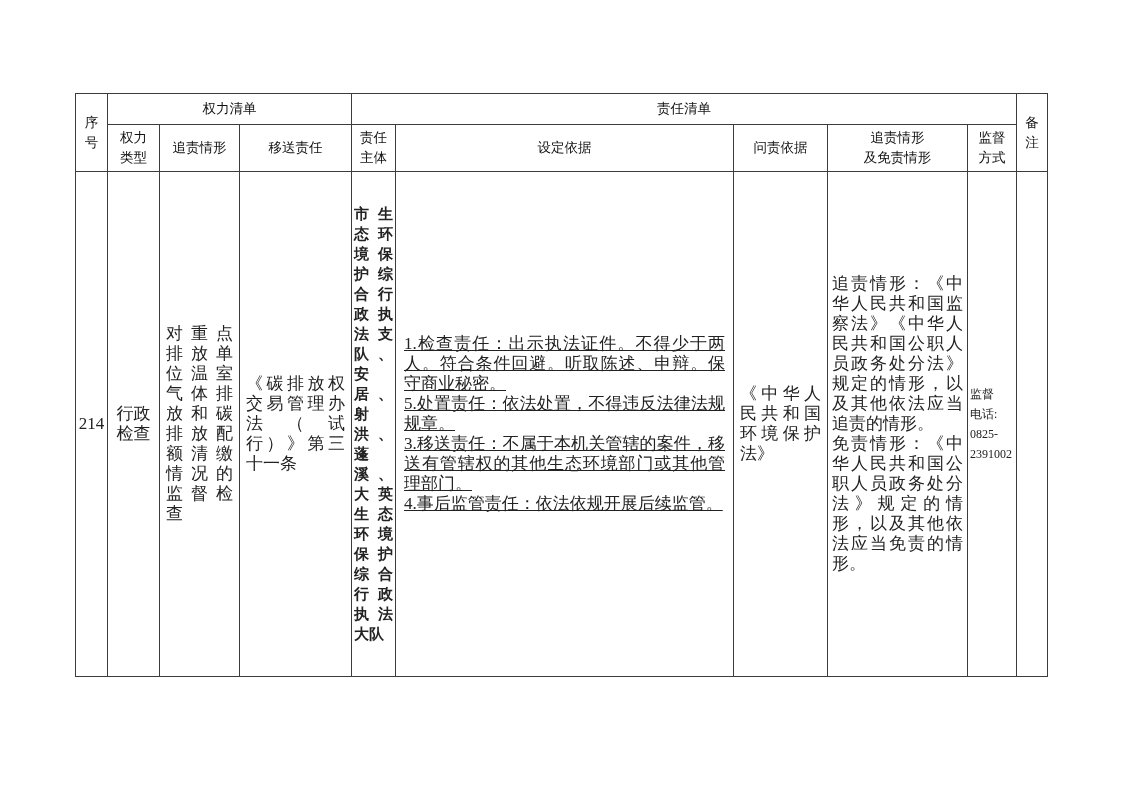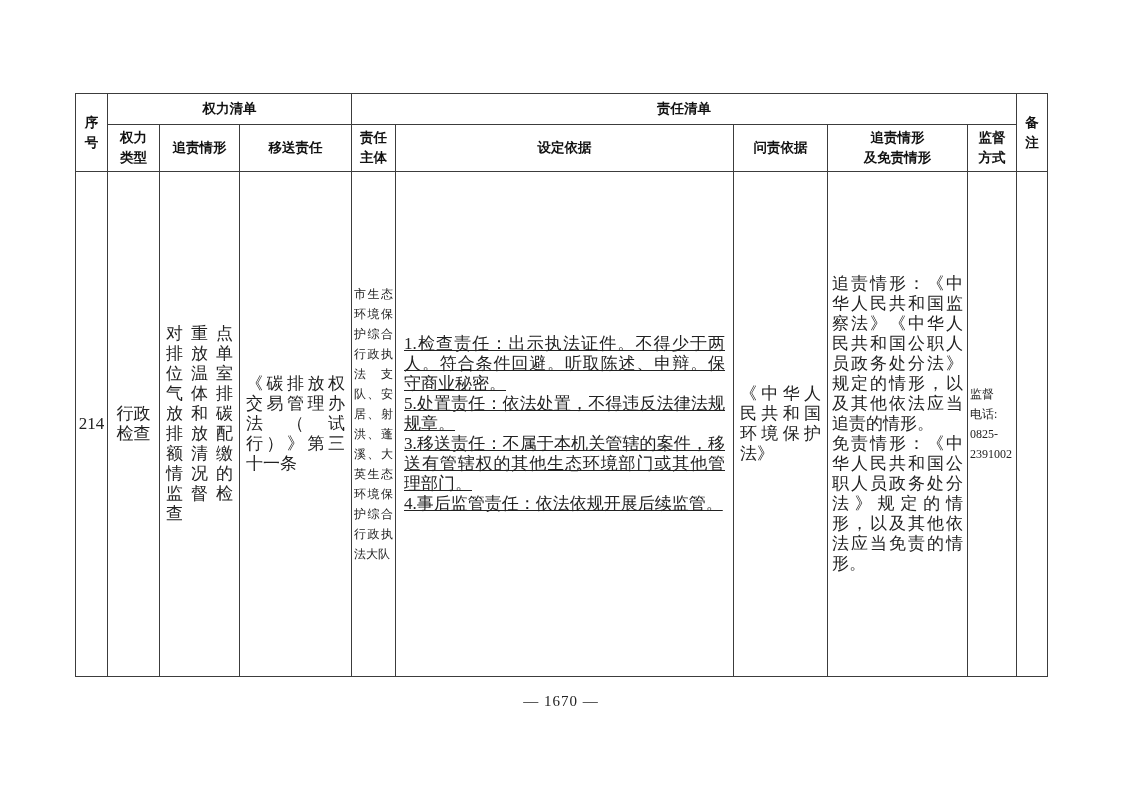--- a/index.html
+++ b/index.html
@@ -17,39 +17,39 @@
   }
   table.grid th, table.grid td {
     border: 1px solid #3c3c3c;
     vertical-align: middle;
     overflow: hidden;
   }
   table.grid { border: 1.5px solid #3c3c3c; }
 
   thead th {
     font-family: "Liberation Sans", "DejaVu Sans", sans-serif;
-    font-weight: bold;
+    font-weight: normal;
     font-size: 13.5px;
     line-height: 20px;
     text-align: center;
     white-space: pre-line;
     color: #111;
   }
   tr.h1 th { height: 31px; }
   tr.h2 th { height: 47px; }
 
   tbody td {
     font-size: 17px;
     line-height: 20px;
     height: 505px;
     color: #222;
   }
   .c-center { text-align: center; white-space: pre-line; }
   .c-justify { text-align: justify; padding: 0 6px; }
-  .cell-entity { text-align: justify; padding: 0 2px; font-size: 12px; }
+  .cell-entity { text-align: justify; padding: 0 2px; font-size: 15px; font-weight: bold; }
   .cell-duties { padding: 0 8px; text-align: justify; }
   .cell-duties .duty { text-align: justify; text-decoration: underline; }
   .cell-accountability { padding: 0 4px; text-align: justify; }
   .cell-supervision { padding: 0 2px; font-size: 12px; white-space: pre-line; text-align: left; }
 
   .footer {
     position: absolute;
     left: 75px; top: 693px;
     width: 972px;
     text-align: center;
@@ -121,15 +121,14 @@
         </td>
         <td class="cell-supervision">监督
 电话:
 0825-
 2391002</td>
         <td></td>
       </tr>
     </tbody>
   </table>
 
-  <div class="footer">— 1670 —</div>
 
 </div>
 
 </body></html>

